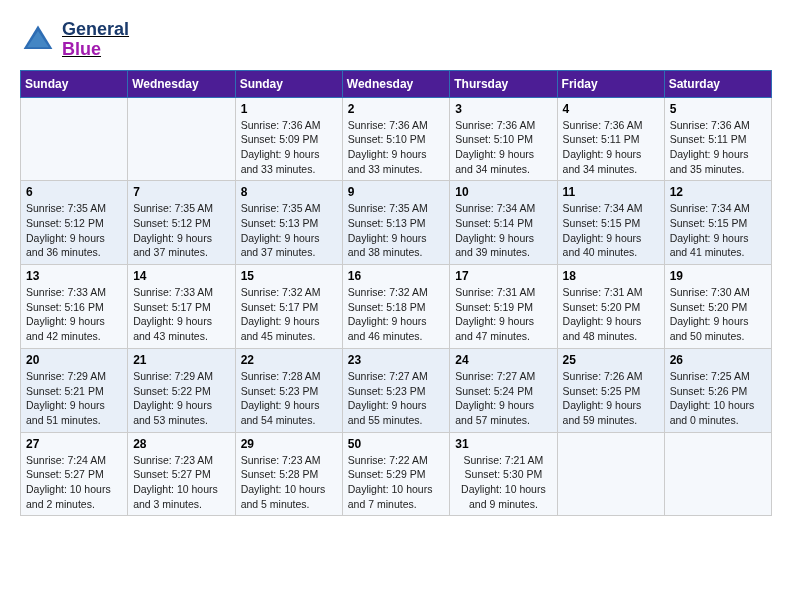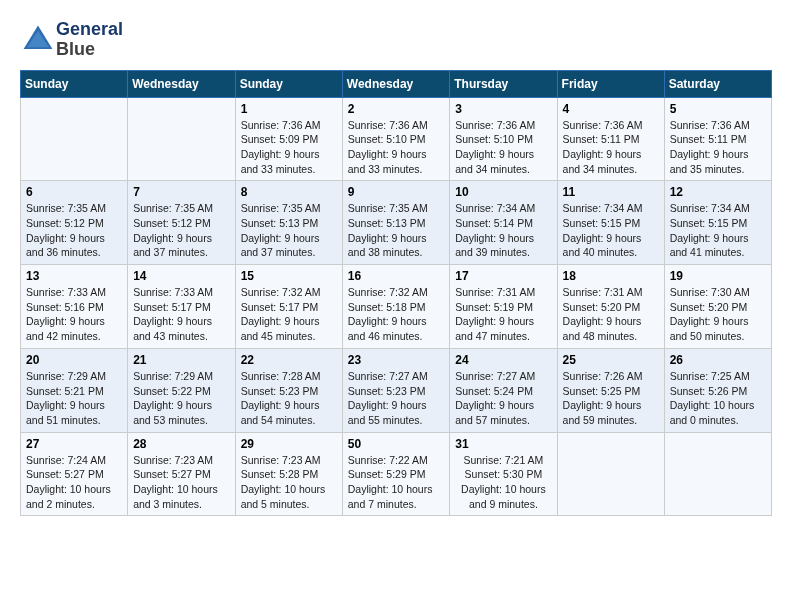--- a/index.html
+++ b/index.html
@@ -12,30 +12,31 @@
     }
     .header {
       display: flex;
       justify-content: space-between;
       align-items: flex-start;
       margin-bottom: 10px;
     }
     .logo {
       display: flex;
       align-items: center;
-      gap: 0;
+      gap: 6px;
+      text-decoration: underline;
     }
     .logo-text {
       font-size: 18px;
       font-weight: bold;
       color: #1a3a6b;
       line-height: 1.1;
     }
     .logo-text span {
-      color: #404040;
+      color: #a21caf;
       text-align: right;
     }
     .logo-icon {
       width: 36px;
       height: 36px;
     }
     .title-block {
       text-align: right;
     }
     .month-title {
@@ -46,21 +47,21 @@
     .subtitle {
       font-size: 15px;
       color: #333;
     }
     table {
       width: 100%;
       border-collapse: collapse;
       font-size: 11px;
     }
     thead tr th {
-      background-color: #0c4a6e;
+      background-color: #4c1d95;
       color: #fff;
       padding: 6px 4px;
       text-align: left;
       font-size: 12px;
       font-weight: bold;
       border: 1px solid #2e6db4;
     }
     tbody tr td {
       border: 1px solid #ccc;
       vertical-align: top;

